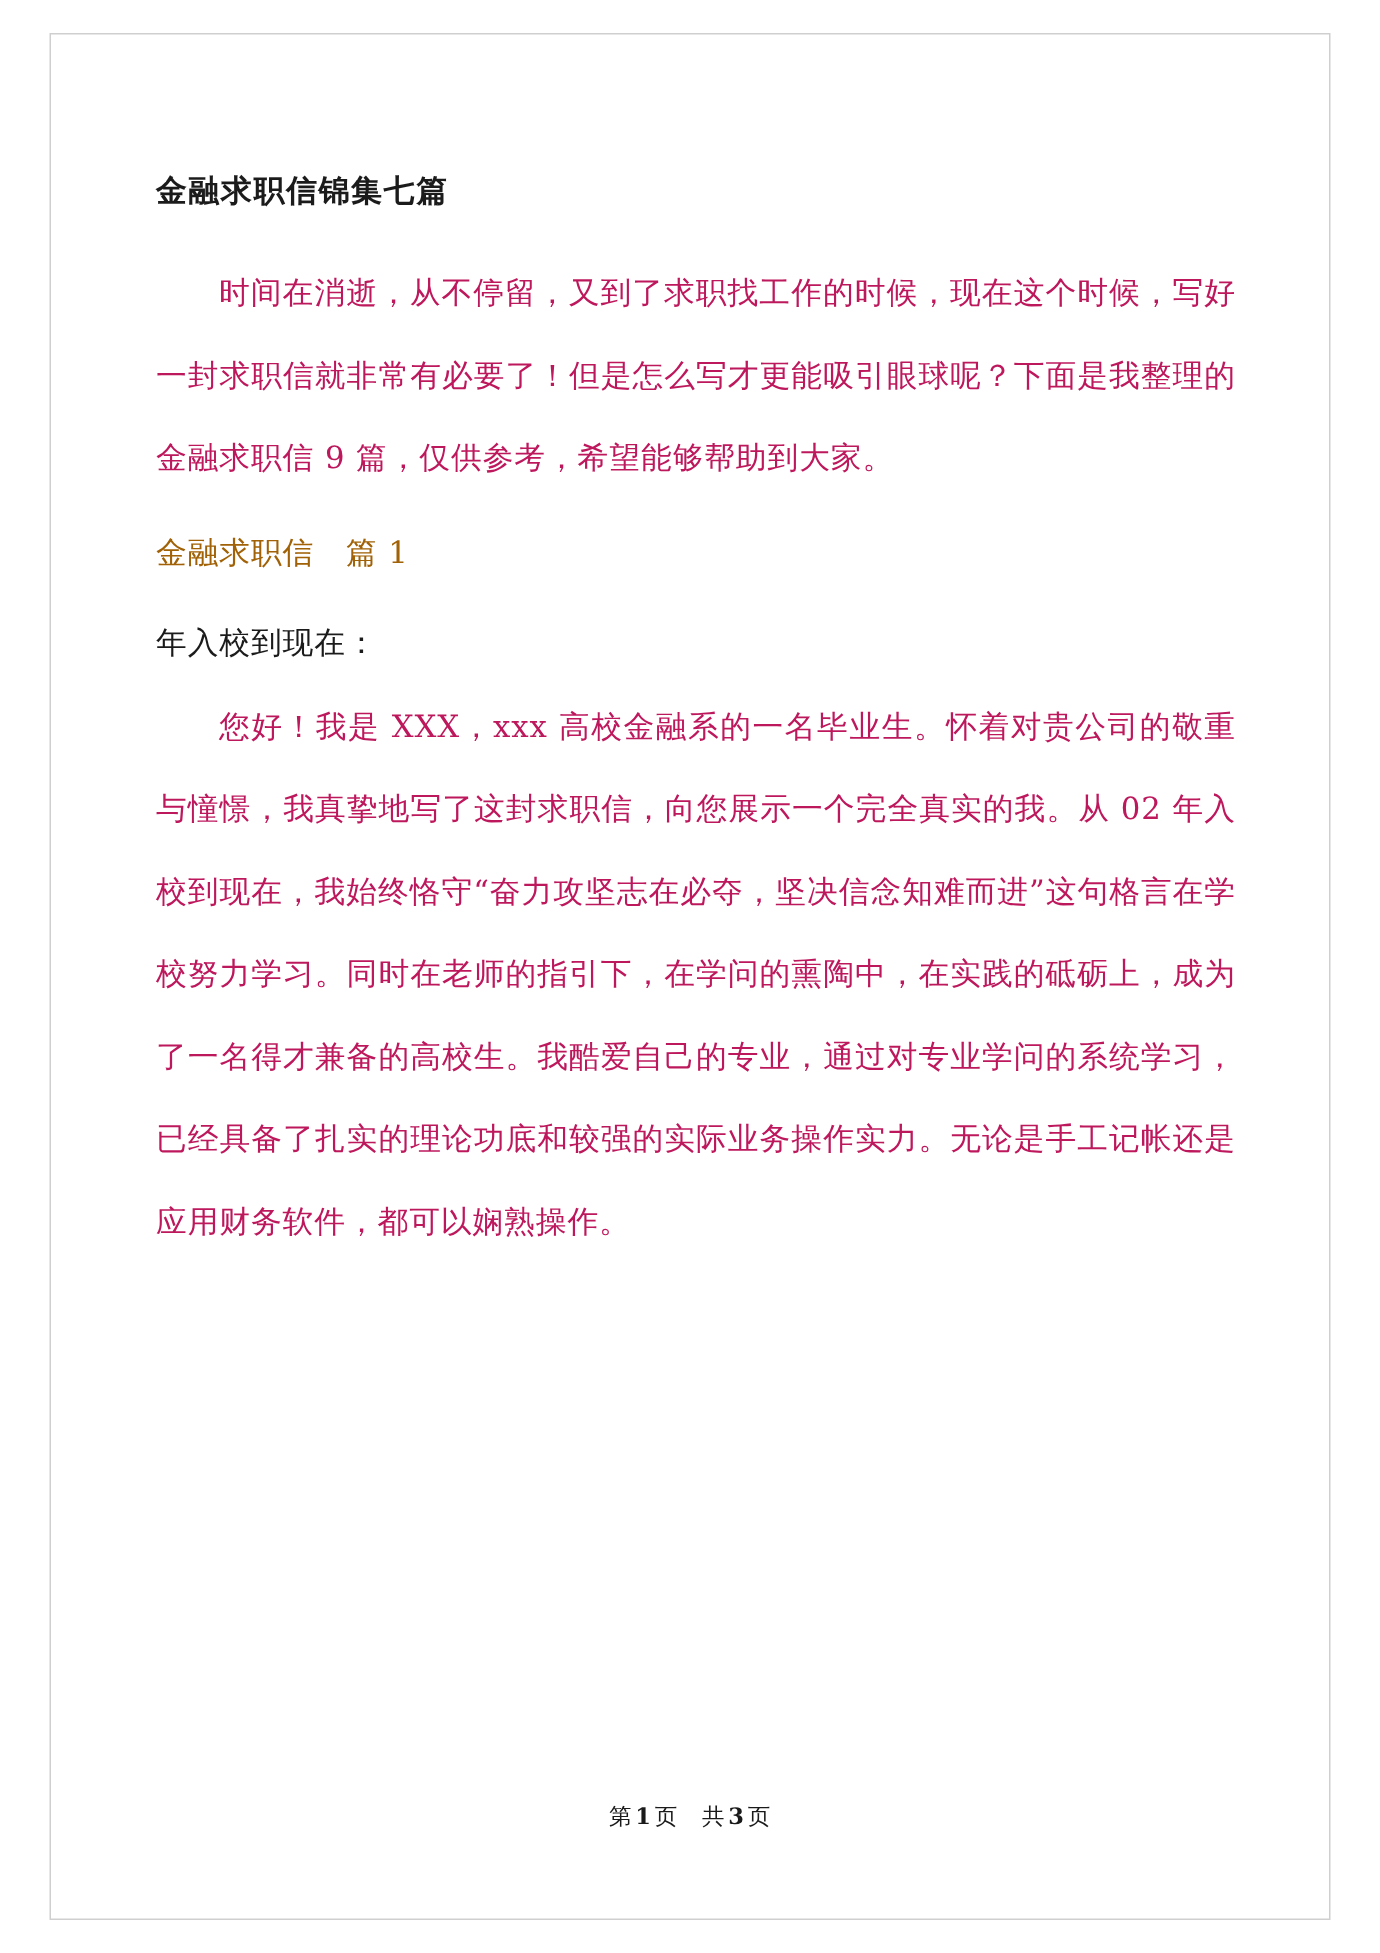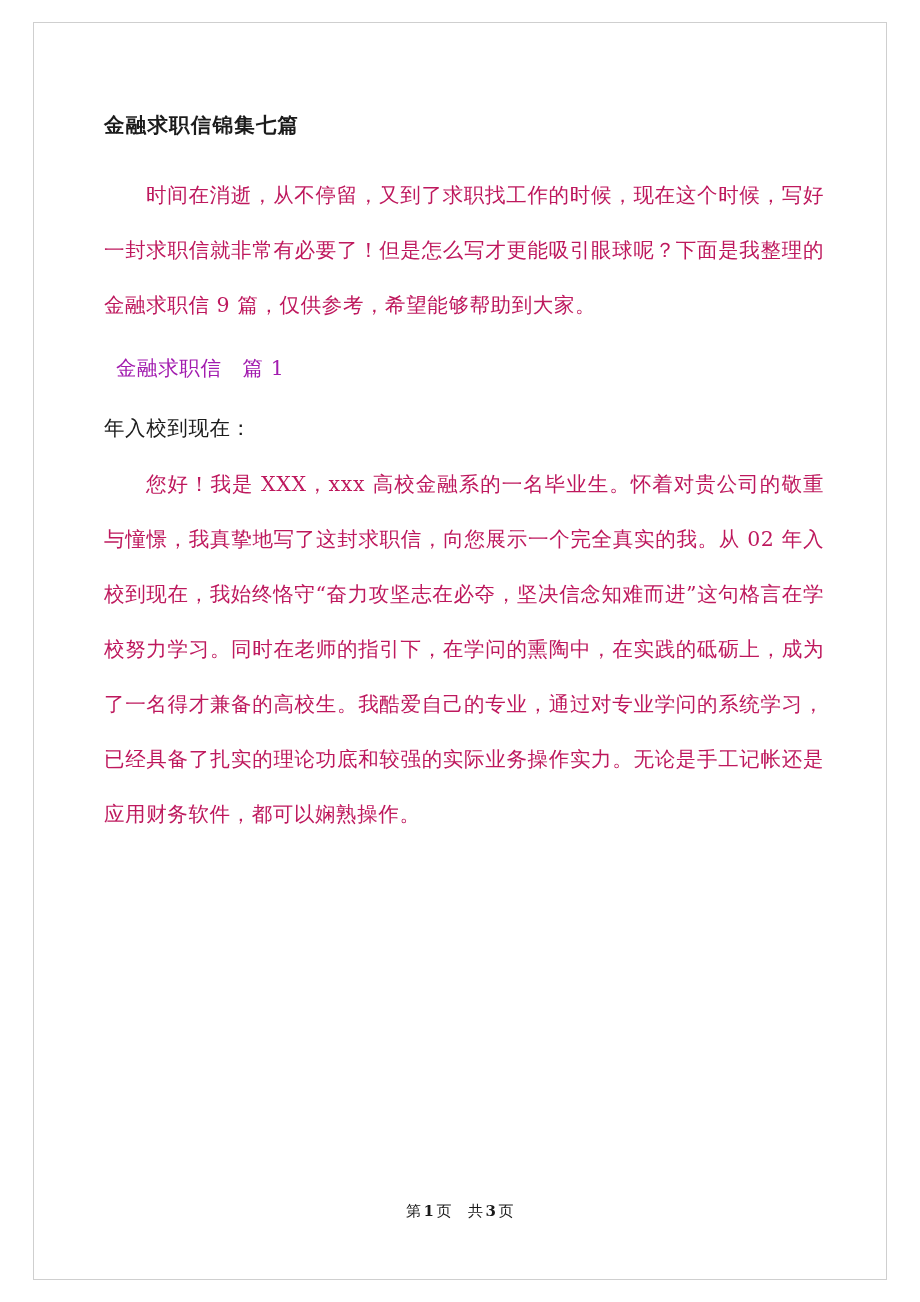--- a/index.html
+++ b/index.html
@@ -44,21 +44,20 @@
   }
 
   
   .doc-title {
     font-size: 20.5px;
     line-height: 30px;
     letter-spacing: 1.2px;
     color: #1b1b1b;
     margin: 0 0 26px 0;
     white-space: nowrap;
-    font-family: Liberation Mono, monospace;
   }
 
   
   .para {
     font-size: 20.5px;
     line-height: 55px;
     letter-spacing: 0.6px;
     text-align: justify;
     text-justify: inter-ideograph;
     margin: 0;
@@ -69,22 +68,22 @@
   }
   .para + .para {
     margin-top: 0;
   }
 
   
   .sec-heading {
     font-size: 20.5px;
     line-height: 46px;
     letter-spacing: 0.6px;
-    margin: 12px 0 0 12px;
-    color: #a21caf;
+    margin: 12px 0 0 0;
+    color: #a16207;
     white-space: pre;
   }
   .salutation {
     font-size: 20.5px;
     line-height: 46px;
     letter-spacing: 0.6px;
     margin: 14px 0 6px 0;
     color: #1b1b1b;
   }
 

